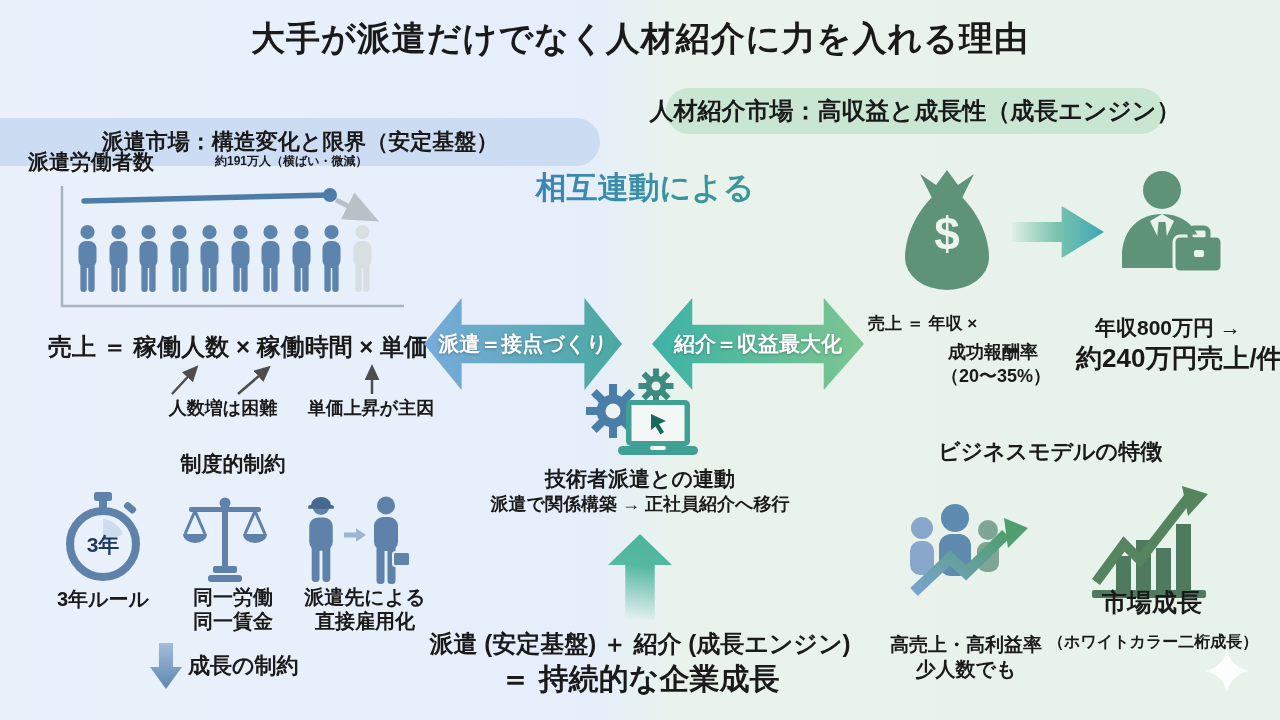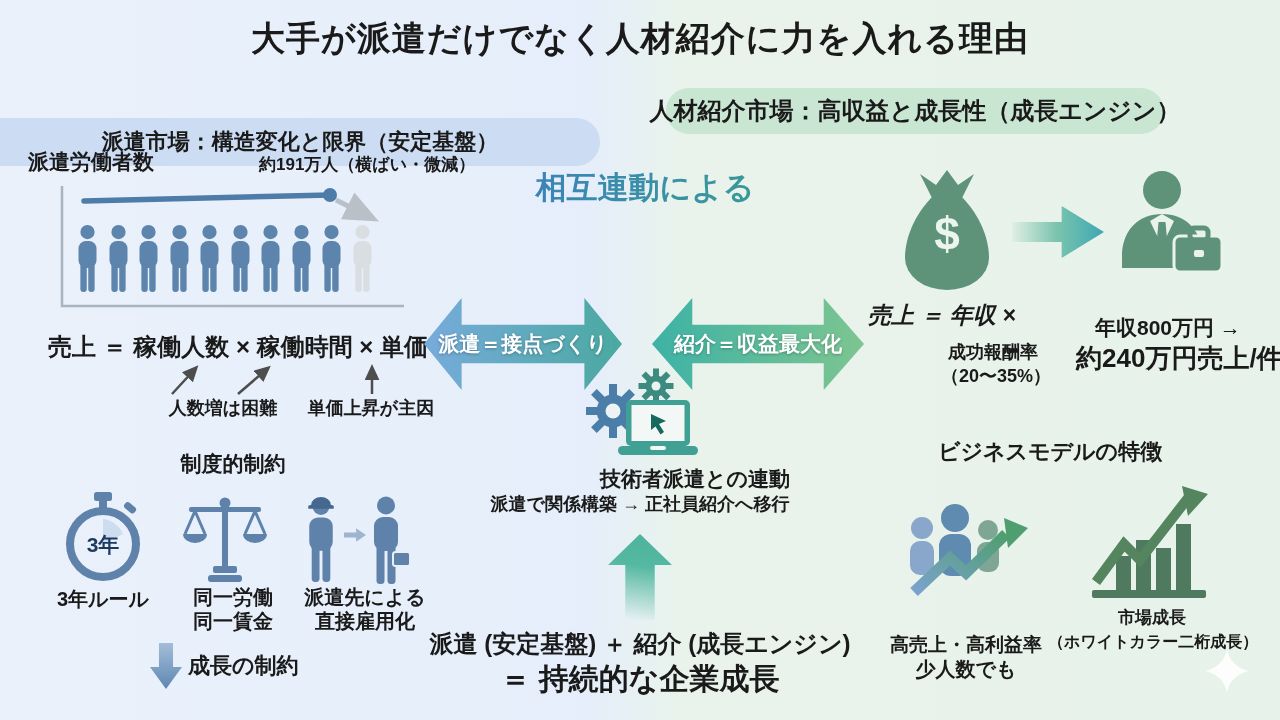--- a/index.html
+++ b/index.html
@@ -13,21 +13,21 @@
   .ctr{text-align:center;}
   .nowrap{white-space:nowrap;}
 
   .title{left:0;top:16px;width:1280px;font-size:34px;letter-spacing:1px;text-align:center;}
 
   .pill{display:flex;align-items:center;justify-content:center;font-size:22px;}
   .pill-left{left:0;top:86px;width:600px;height:48px;background:#cbdcf3;border-radius:0 24px 24px 0;margin-top:32px;}
   .pill-right{left:666px;top:88px;width:498px;height:46px;background:#c9e6d3;border-radius:23px;font-size:24px;}
 
   .workers-label{left:28px;top:148px;font-size:21px;}
-  .workers-annotation{left:215px;top:153px;font-size:17px;margin-left:44px;}
+  .workers-annotation{left:215px;top:153px;font-size:12px;}
   .trend-chart{left:52px;top:178px;}
   .people-row{left:74px;top:220px;width:302px;height:76px;display:flex;justify-content:space-between;align-items:flex-end;}
   .people-row svg{width:27px;height:74px;display:block;}
 
   .formula-left{left:48px;top:331px;font-size:24px;}
   .note-arrows{left:150px;top:360px;}
   .note1{left:160px;top:396px;width:126px;font-size:18px;}
   .note2{left:301px;top:396px;width:140px;font-size:18px;}
 
   .constraints-heading{left:153px;top:450px;width:160px;font-size:21px;}
@@ -58,46 +58,46 @@
   .dbl-arrow-left{left:424px;top:298px;width:198px;}
   .dbl-arrow-left .shape{background:linear-gradient(90deg,#77abdc 0%,#4aa9a0 100%);}
   .dbl-arrow-right{left:652px;top:298px;width:212px;}
   .dbl-arrow-right .shape{background:linear-gradient(90deg,#3db2a6 0%,#7dc590 100%);}
   .dbl-arrow .lbl{position:absolute;left:0;top:50%;transform:translateY(-50%);width:100%;
     text-align:center;color:#ffffff;font-size:21px;text-shadow:0 1px 3px rgba(0,0,0,0.28);}
 
   .gear-big{left:585px;top:383px;}
   .gear-small{left:638px;top:368px;}
   .laptop{left:618px;top:400px;}
-  .linkage-title{left:490px;top:465px;width:300px;font-size:21px;text-align:right;}
+  .linkage-title{left:490px;top:465px;width:300px;font-size:21px;}
   .linkage-desc{left:440px;top:492px;width:400px;font-size:18px;}
   .up-arrow{left:608px;top:534px;width:64px;height:86px;
     background:linear-gradient(188deg,#4db39b 0%,#55b8a2 38%,rgba(214,236,229,0.12) 96%);
     clip-path:polygon(50% 0,100% 36%,73% 36%,73% 100%,27% 100%,27% 36%,0 36%);}
   .center-conclusion1{left:390px;top:628px;width:500px;font-size:24px;}
   .center-conclusion2{left:390px;top:659px;width:500px;font-size:30px;}
 
   .moneybag{left:900px;top:168px;}
   .money-symbol{left:900px;top:207px;width:94px;font-size:46px;color:#ecf4ee;}
   .money-arrow{left:1012px;top:206px;width:92px;height:52px;
     background:linear-gradient(90deg,rgba(190,225,205,0.2) 0%,#7cc4ae 48%,#3da8b4 100%);
     clip-path:polygon(0 31%,54% 31%,54% 0,100% 50%,54% 100%,54% 69%,0 69%);}
   .businessman-lg{left:1110px;top:166px;}
-  .rev-f1{left:868px;top:300px;font-size:23px;font-style:italic;}
+  .rev-f1{left:868px;top:312px;font-size:17px;}
   .rev-f2{left:948px;top:340px;font-size:18px;}
   .rev-f3{left:941px;top:364px;font-size:18px;}
   .rev-e1{left:1095px;top:314px;font-size:21px;}
   .rev-e2{left:1076px;top:341px;font-size:26px;}
 
   .bm-heading{left:938px;top:437px;font-size:22px;}
   .team-icon{left:900px;top:488px;}
   .chart-icon{left:1090px;top:478px;}
   .bm-l1a{left:900px;top:608px;width:132px;font-size:20px;margin-top:48px;}
   .bm-l1b{left:878px;top:632px;width:176px;font-size:19px;}
-  .bm-l2a{left:1086px;top:606px;width:132px;font-size:17px;}
+  .bm-l2a{left:1086px;top:586px;width:132px;font-size:25px;}
   .bm-l2b{left:1048px;top:632px;width:208px;font-size:16px;}
   .sparkle{left:1205px;top:648px;}
 </style>
 </head>
 <body>
 
 <div class="canvas">
 
   <div class="abs title nowrap">大手が派遣だけでなく人材紹介に力を入れる理由</div>
 

